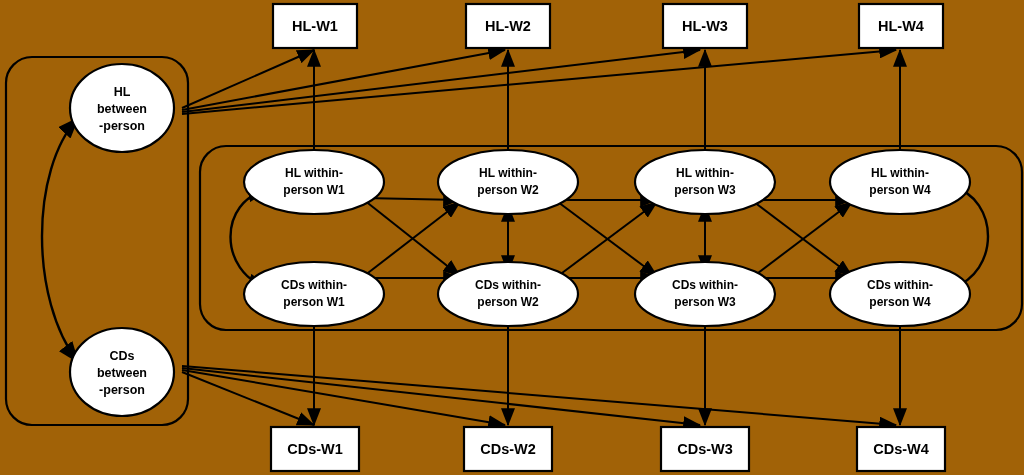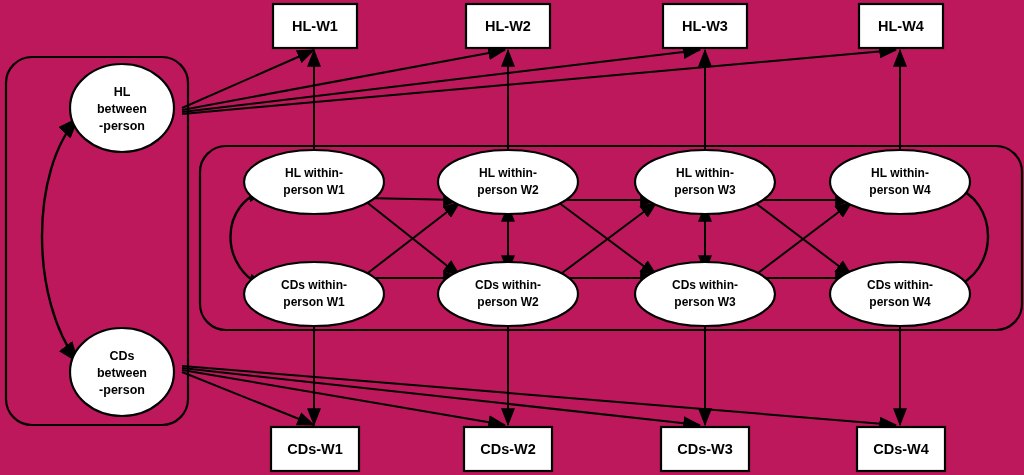--- a/index.html
+++ b/index.html
@@ -8,21 +8,21 @@
     padding: 0;
     background: #ffffff;
   }
   body {
     font-family: "Liberation Sans", sans-serif;
   }
   #diagram-root {
     position: relative;
     width: 1024px;
     height: 475px;
-    background: #be185d;
+    background: #a16207;
     overflow: hidden;
   }
   svg#model-svg {
     display: block;
     width: 1024px;
     height: 475px;
   }
   .node-shape {
     fill: #ffffff;
     stroke: #000000;

